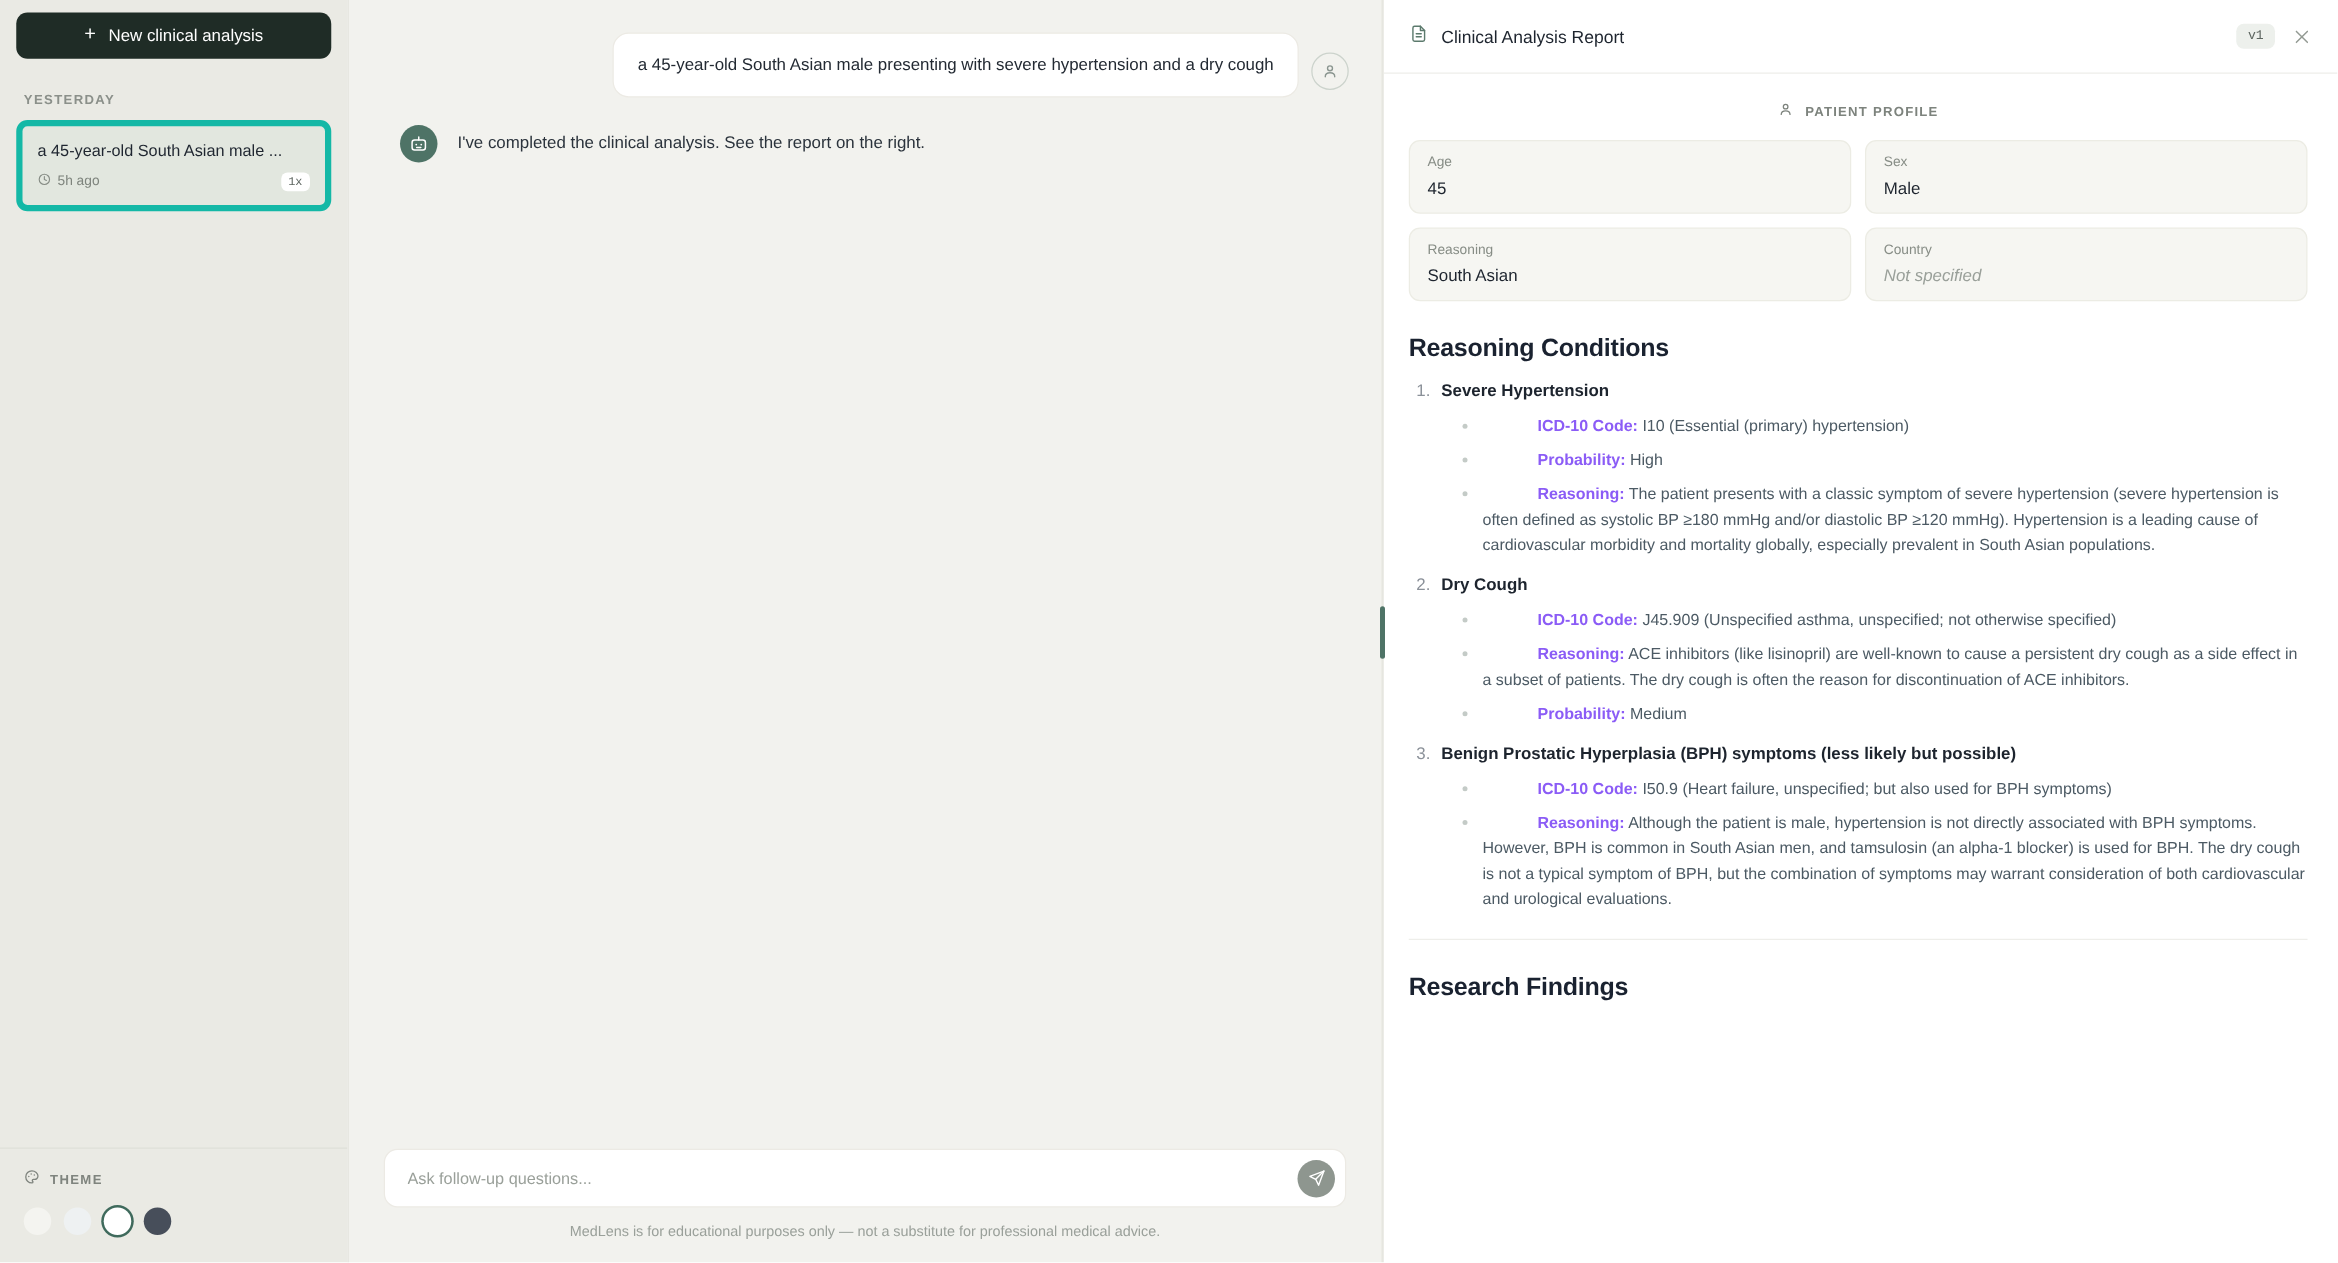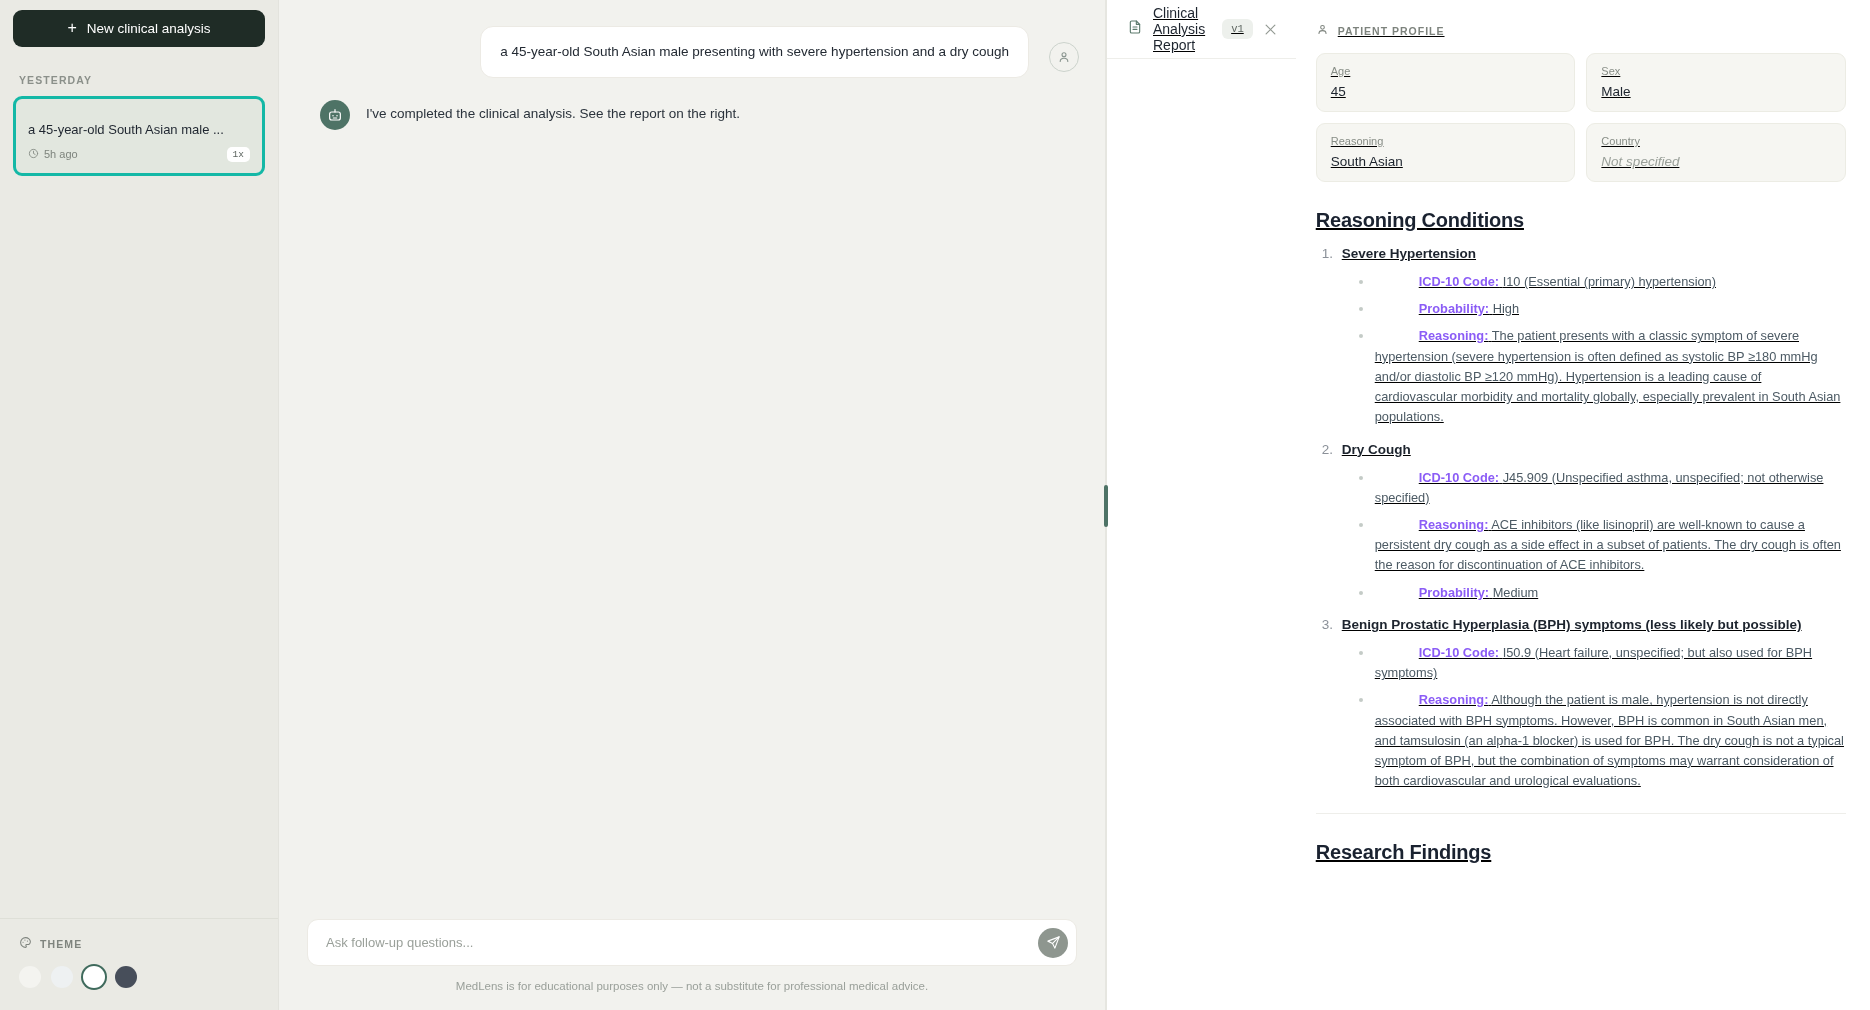--- a/index.html
+++ b/index.html
@@ -39,22 +39,22 @@
     font-size: 13.5px; cursor: pointer; gap: 10px;
   }
   .plus { font-size: 16px; line-height: 1; font-weight: 400; margin-top: -1px;}
 
   .sec-label {
     margin: 27px 0 10px 19px; font-size: 10.5px; letter-spacing: 1.1px;
     color: #8b908a; font-weight: 600;
   }
 
   .conv {
-    margin: 0 13px; padding: 23px 12px 10px 12px;
-    background: #e2e7df; border: 3px solid #14b8a6; border-radius: 9px;
+    margin: 0 13px; padding: 12px 12px 10px 12px;
+    background: #e2e7df; border: 5px solid #14b8a6; border-radius: 9px;
     cursor: pointer;
   }
   .conv-title { font-size: 13px; color: #1f2630; font-weight: 500; white-space: nowrap; overflow: hidden; }
   .conv-meta { display: flex; align-items: center; margin-top: 8px; }
   .conv-time { font-size: 11px; color: #7e847d; margin-left: 5px; flex: 1 1 auto; }
   .conv-badge {
     background: #fff; border-radius: 5px; font-size: 9.5px; color: #5d6560;
     padding: 2px 6px; font-family: "Liberation Mono", monospace;
   }
 
@@ -67,21 +67,21 @@
   .sw.sel { box-shadow: 0 0 0 2px #3f6a5c; }
 
   
   .chat {
     flex: 1 1 auto; height: 1010px; background: #f2f2ee;
     position: relative; display: flex; flex-direction: column;
     border-left: 1px solid #e3e3dd;
   }
   .chat-scroll { flex: 1 1 auto; padding: 26px 26px 0 26px; overflow: hidden; }
 
-  .row-user { display: flex; justify-content: flex-end; align-items: flex-start; gap: 20px; }
+  .row-user { display: flex; justify-content: flex-end; align-items: flex-start; gap: 10px; }
   .bubble-user {
     background: #fff; border: 1px solid #eceae4; border-radius: 13px;
     padding: 15px 19px; font-size: 13.5px; color: #232a33; max-width: 590px;
     line-height: 1.45;
   }
   .avatar-user {
     width: 30px; height: 30px; border-radius: 50%; flex: 0 0 30px;
     border: 1px solid #ccd3cc; background: #f2f2ee;
     display: flex; align-items: center; justify-content: center; margin-top: 16px;
   }
@@ -110,34 +110,34 @@
   .disclaimer { text-align: center; font-size: 11.5px; color: #9aa09a; padding: 14px 0 18px 0; }
 
   
   .divider { width: 2px; background: #e6e6e0; position: relative; flex: 0 0 2px; cursor: col-resize; }
   .handle {
     position: absolute; left: -1px; top: 485px; width: 4px; height: 42px;
     background: #4e7366; border-radius: 3px;
   }
 
   
-  .report { width: 763px; flex: 0 0 763px; height: 892px; background: #fff; display: flex; flex-direction: row; text-decoration: underline; }
+  .report { width: 763px; flex: 0 0 763px; height: 892px; background: #fff; display: flex; flex-direction: column; }
   .rep-head {
     height: 59px; flex: 0 0 59px; display: flex; align-items: center;
     padding: 0 18px 0 20px; border-bottom: 1px solid #eeeeea; gap: 10px;
   }
   .rep-title { font-size: 14px; color: #1d242e; flex: 1 1 auto; }
   .ver-badge {
     background: #edf0ec; border-radius: 6px; padding: 4px 9px; font-size: 10.5px;
     color: #5d6560; font-family: "Liberation Mono", monospace; cursor: pointer;
   }
   .close-x { width: 22px; height: 22px; display: flex; align-items: center; justify-content: center; color: #939a93; cursor: pointer; }
 
   .rep-body { flex: 1 1 auto; padding: 22px 24px 0 20px; overflow: hidden; }
-  .pp-head { display: flex; align-items: center; gap: 9px; margin-bottom: 13px; }
+  .pp-head { display: flex; align-items: center; gap: 9px; margin-bottom: 13px; justify-content: center; }
   .pp-label { font-size: 10.5px; letter-spacing: 1px; color: #7d837d; font-weight: 600; }
   .pp-grid { display: grid; grid-template-columns: 1fr 1fr; gap: 11px; }
   .pp-card { background: #f6f6f2; border: 1px solid #ececE4; border-radius: 9px; padding: 11px 14px 12px 14px; }
   .pp-k { font-size: 11px; color: #878d86; margin-bottom: 7px; }
   .pp-v { font-size: 13.5px; color: #1d242e; }
   .pp-v.muted { color: #9aa09a; font-style: italic; }
 
   h2.sec { font-size: 20px; color: #1a2230; margin: 27px 0 14px 0; letter-spacing: -0.2px; }
   ol.conds { list-style: none; counter-reset: c; }
   ol.conds > li { counter-increment: c; margin-bottom: 14px; }

